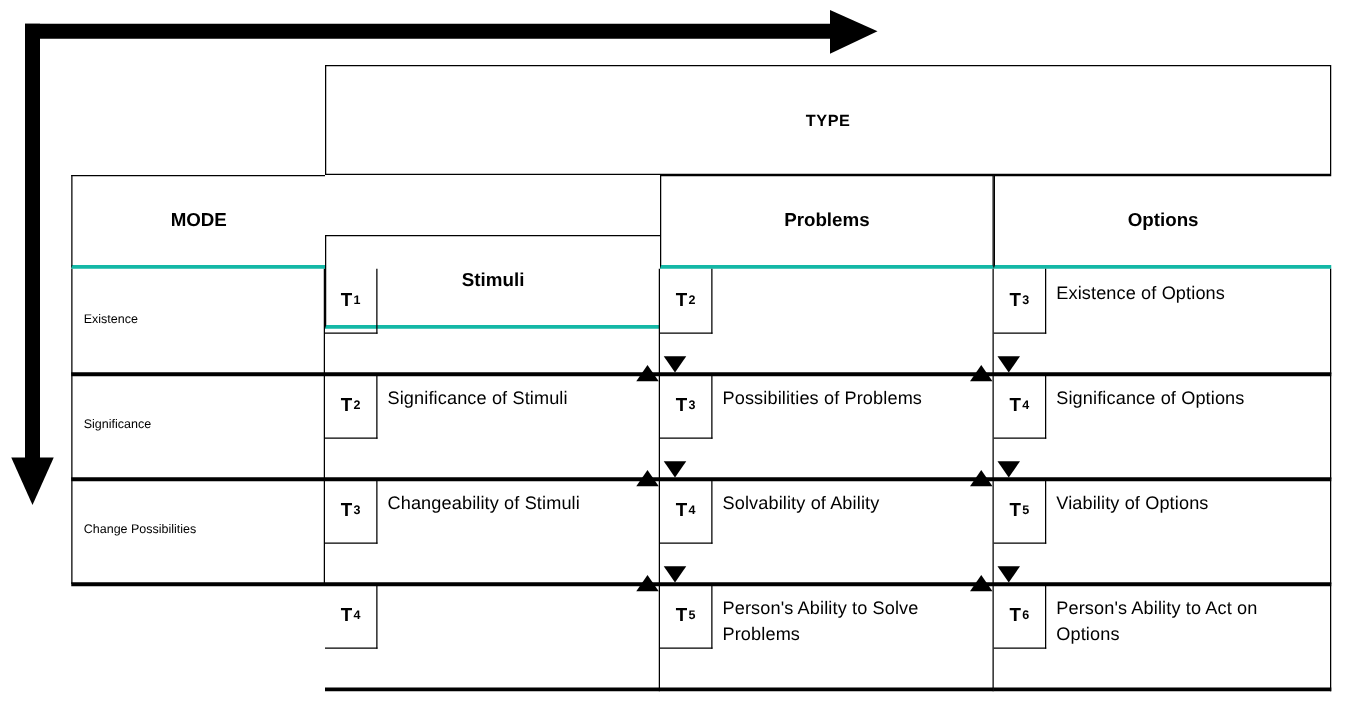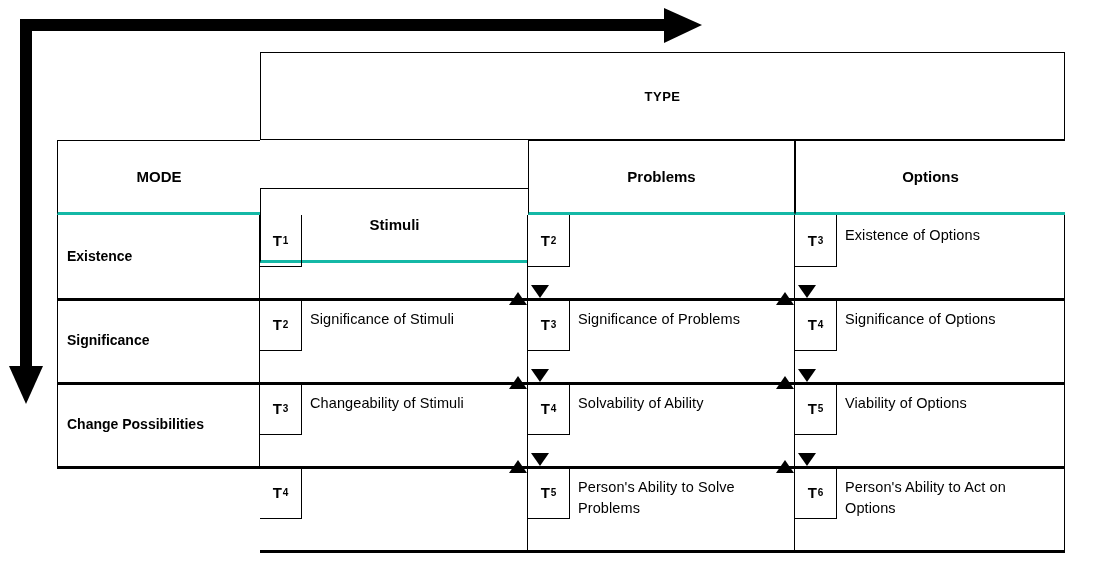--- a/index.html
+++ b/index.html
@@ -102,22 +102,22 @@
     height: 84px;
     border-left: 1.5px solid #000;
     border-right: 1.5px solid #000;
     border-bottom: 1.5px solid #000;
     box-sizing: border-box;
     display: flex;
     align-items: center;
     padding-left: 9px;
   }
   .row-mode .lbl {
-    font-size: 14px;
-    font-weight: bold;
+    font-size: 10px;
+    font-weight: normal;
     line-height: 1.25;
   }
   .row-last .row-mode,
   .row-last .row-cell { border-bottom: 3px solid #000; }
 
   .row-cell {
     position: absolute;
     top: 0;
     height: 84px;
     border-right: 1.5px solid #000;
@@ -255,21 +255,21 @@
             <span>T</span>
             <sub>2</sub>
           </div>
         <div class="cell-text">Significance of Stimuli</div>
       </div>
       <div class="row-cell" style="left:471px; width:267px;">
         <div class="tbox">
             <span>T</span>
             <sub>3</sub>
           </div>
-        <div class="cell-text">Significance of Problems</div>
+        <div class="cell-text">Possibilities of Problems</div>
       </div>
       <div class="row-cell" style="left:738px; width:270px;">
         <div class="tbox">
             <span>T</span>
             <sub>4</sub>
           </div>
         <div class="cell-text">Significance of Options</div>
       </div>
     </div>
 

